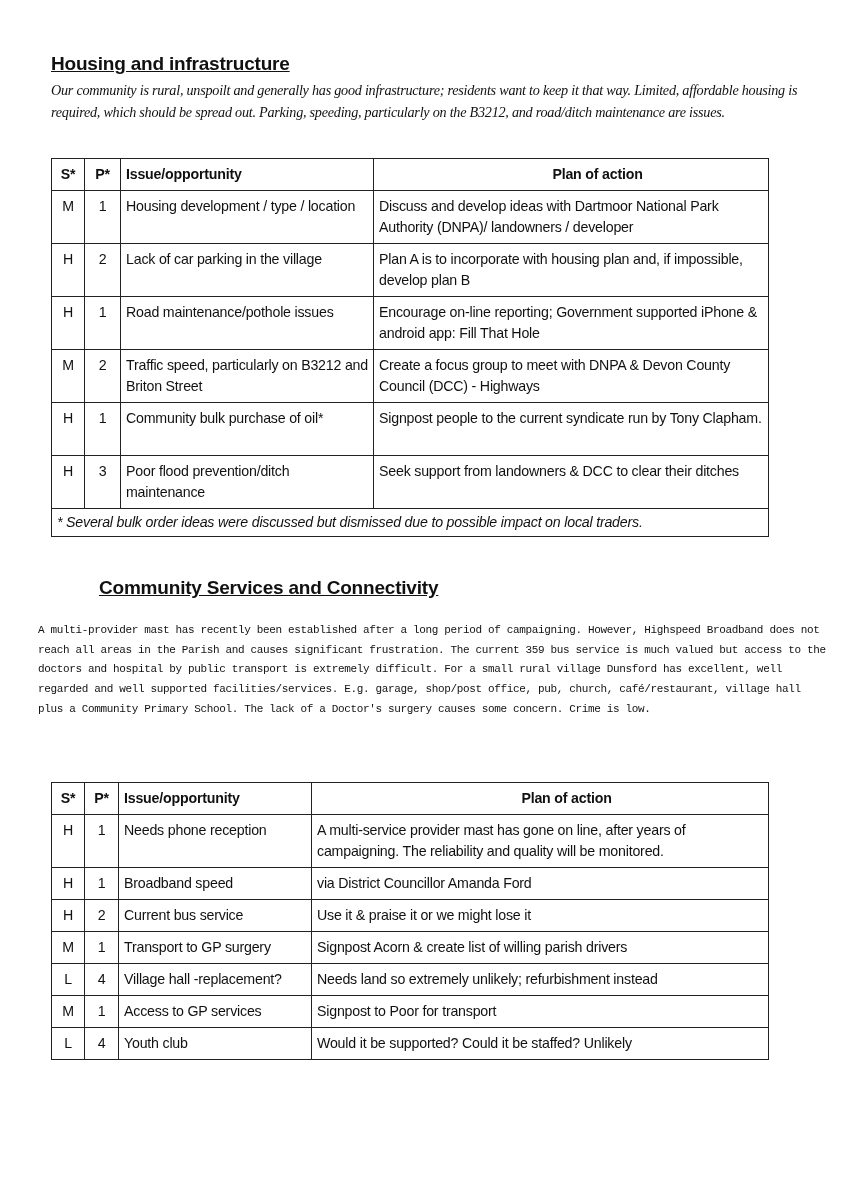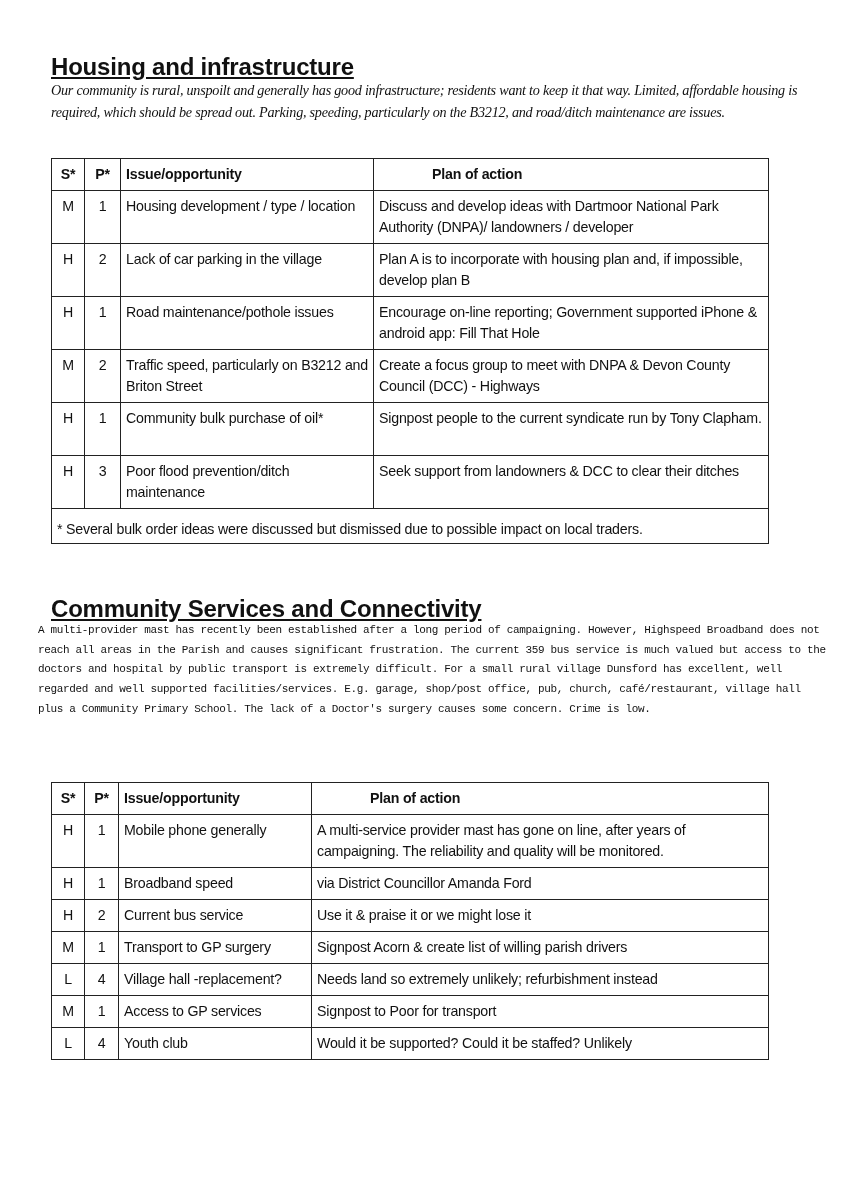--- a/index.html
+++ b/index.html
@@ -4,21 +4,21 @@
   <style>
     html, body { margin: 0; padding: 0; background: #ffffff; }
     body {
       width: 848px; height: 1200px; position: relative; overflow: hidden;
       color: #111111;
       font-family: "Liberation Sans", sans-serif;
     }
     .heading {
       position: absolute; left: 51px;
       font-family: "Liberation Sans", sans-serif;
-      font-weight: bold; font-size: 24px; text-decoration: underline;
+      font-weight: bold; font-size: 19px; text-decoration: underline;
       margin: 0; letter-spacing: -0.2px;
     }
     .intro-italic {
       position: absolute; left: 51px; width: 750px;
       font-family: Liberation Serif, serif;
       font-style: italic; font-size: 14.2px; line-height: 22px;
       letter-spacing: -0.25px;
     }
     .intro-serif {
       position: absolute; left: 38px; width: 790px;
@@ -32,25 +32,25 @@
       letter-spacing: -0.2px;
     }
     table.plan td, table.plan th {
       border: 1.3px solid #222;
       vertical-align: top; text-align: left;
       padding: 5px 5px 5px 5px; line-height: 21px;
     }
     table.plan th { font-weight: bold; height: 21px; }
     table.plan td.c { text-align: center; }
     table.plan th.c { text-align: center; }
-    table.plan th.plan-h { padding-left: 58px; }
+    table.plan th.plan-h { padding-left: 58px; text-align: center; }
     table.t2 th.plan-h { padding-left: 58px; }
     table.t1 { left: 51px; top: 158px; width: 718px; }
     table.t1 td { height: 42px; }
-    table.t1 td.note { height: 21px; padding-top: 10px; padding-bottom: 3px; }
+    table.t1 td.note { font-style: italic; height: 21px; padding-top: 3px; padding-bottom: 3px; }
     table.t2 { left: 51px; top: 782px; width: 718px; }
     table.t2 td { padding-top: 5px; padding-bottom: 5px; }
     .footer {
       position: absolute; left: 51px; top: 1203px;
       font-family: "Liberation Serif", serif; font-style: italic; font-size: 13.5px;
     }
   </style>
 </head>
 <body>
 
@@ -110,21 +110,21 @@
         <td>Seek support from landowners &amp; DCC to clear their ditches</td>
       </tr>
     </tbody>
   <tfoot>
     <tr>
       <td class="note" colspan="4">* Several bulk order ideas were discussed but dismissed due to possible impact on local traders.</td>
     </tr>
   </tfoot>
 </table>
 
-<h2 class="heading" style="top:595px;">Community Services and Connectivity</h2>
+<h2 class="heading" style="top:577px;margin-left:48px;">Community Services and Connectivity</h2>
 <div class="intro-serif" style="top:621px;">A multi-provider mast has recently been established after a long period of campaigning.  However, Highspeed Broadband does not reach all areas in the Parish and causes significant frustration.  The current 359 bus service is much valued but access to the doctors and hospital by public transport is extremely difficult.  For a small rural village Dunsford has excellent, well regarded and well supported facilities/services.  E.g. garage, shop/post office, pub, church, café/restaurant, village hall plus a Community Primary School.  The lack of a Doctor's surgery causes some concern.  Crime is low.</div>
 
 <table class="plan t2">
   <colgroup>
     <col style="width:33px">
       <col style="width:34px">
       <col style="width:193px">
       <col>
   </colgroup>
   <thead>
@@ -132,21 +132,21 @@
       <th class="c">S*</th>
       <th class="c">P*</th>
       <th>Issue/opportunity</th>
       <th class="plan-h">Plan of action</th>
     </tr>
   </thead>
   <tbody id="t2-body">
       <tr>
         <td class="c">H</td>
         <td class="c">1</td>
-        <td>Mobile phone generally</td>
+        <td>Needs phone reception</td>
         <td>A multi-service provider mast has gone on line, after years of campaigning. The reliability and quality will be monitored.</td>
       </tr>
       <tr>
         <td class="c">H</td>
         <td class="c">1</td>
         <td>Broadband speed</td>
         <td>via District Councillor Amanda Ford</td>
       </tr>
       <tr>
         <td class="c">H</td>

